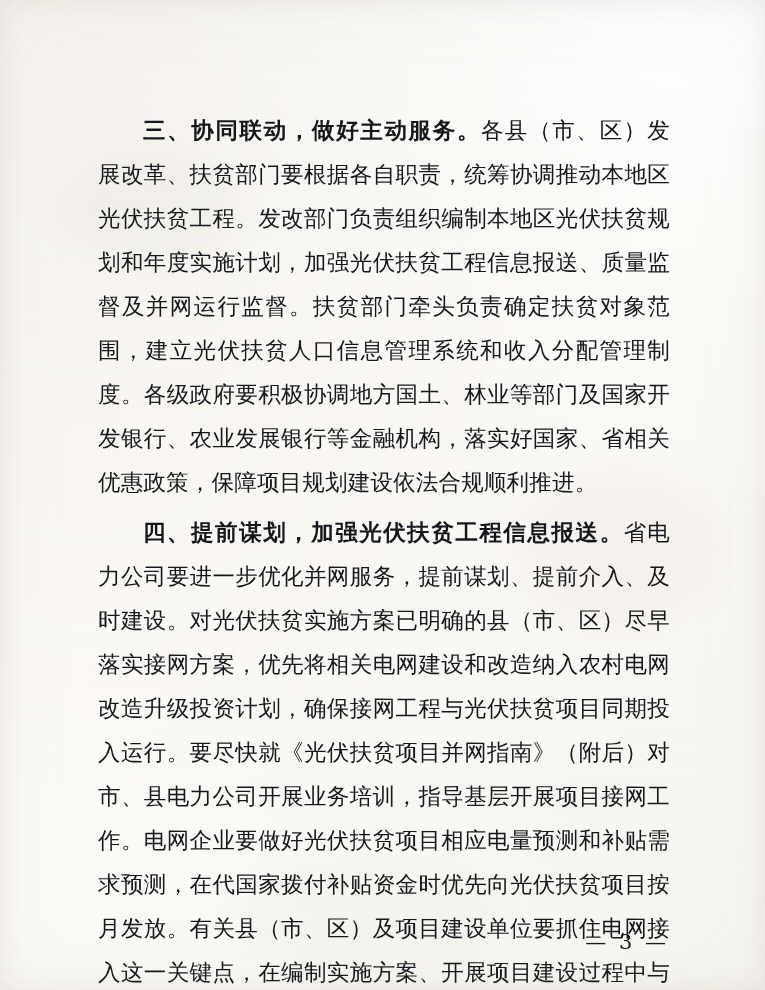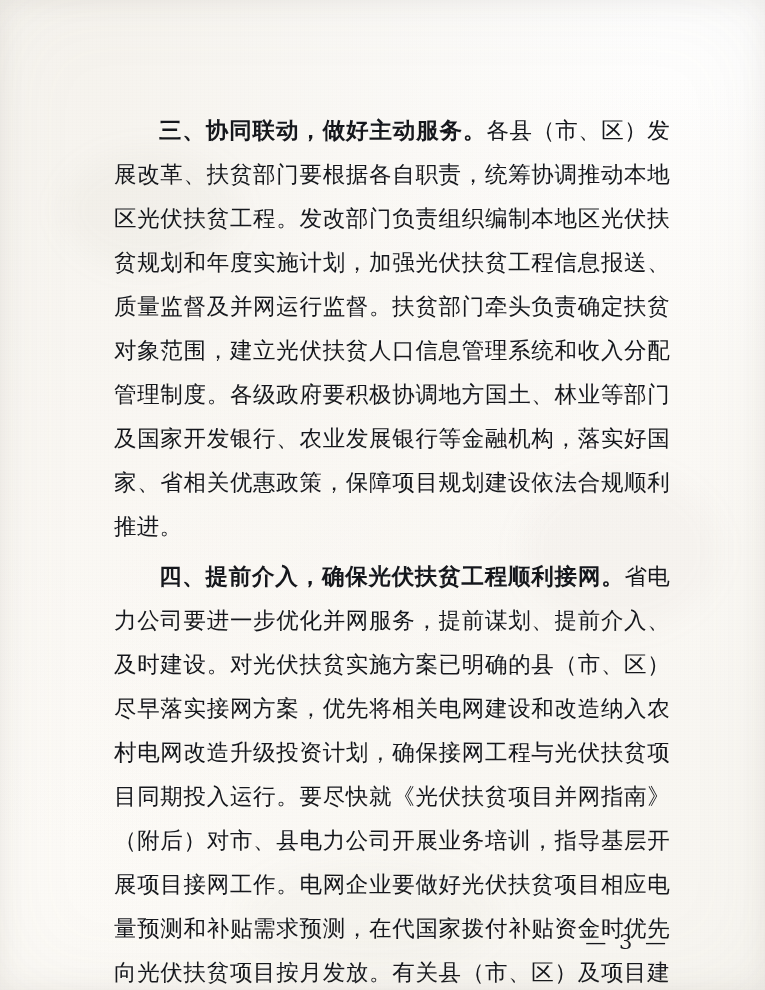--- a/index.html
+++ b/index.html
@@ -43,21 +43,21 @@
     pointer-events: none;
     box-shadow: inset 0 0 26px rgba(120,110,95,0.10), inset 0 0 90px rgba(140,130,115,0.06);
   }
   #doc-body {
     position: absolute;
     left: 98px;
     top: 108px;
     width: 572px;
   }
   .para {
-    margin: 0 0 6px 16px;
+    margin: 0 0 6px 0;
     font-size: 22.5px;
     line-height: 44px;
     color: #15171c;
     text-align: justify;
     text-justify: inter-character;
     letter-spacing: 0.2px;
     text-indent: 0;
     -webkit-font-smoothing: antialiased;
   }
   .para .lead {
@@ -95,19 +95,19 @@
 <div id="page">
 
   <div class="inkwash w1"></div>
   <div class="inkwash w2"></div>
   <div class="inkwash w3"></div>
 
   <div id="doc-body">
 
     <p class="para indent"><span class="lead">三、协同联动，做好主动服务。</span><span>各县（市、区）发展改革、扶贫部门要根据各自职责，统筹协调推动本地区光伏扶贫工程。发改部门负责组织编制本地区光伏扶贫规划和年度实施计划，加强光伏扶贫工程信息报送、质量监督及并网运行监督。扶贫部门牵头负责确定扶贫对象范围，建立光伏扶贫人口信息管理系统和收入分配管理制度。各级政府要积极协调地方国土、林业等部门及国家开发银行、农业发展银行等金融机构，落实好国家、省相关优惠政策，保障项目规划建设依法合规顺利推进。</span></p>
 
-    <p class="para indent"><span class="lead">四、提前介入，确保光伏扶贫工程顺利接网。</span><span>省电力公司要进一步优化并网服务，提前谋划、提前介入、及时建设。对光伏扶贫实施方案已明确的县（市、区）尽早落实接网方案，优先将相关电网建设和改造纳入农村电网改造升级投资计划，确保接网工程与光伏扶贫项目同期投入运行。要尽快就《光伏扶贫项目并网指南》（附后）对市、县电力公司开展业务培训，指导基层开展项目接网工作。电网企业要做好光伏扶贫项目相应电量预测和补贴需求预测，在代国家拨付补贴资金时优先向光伏扶贫项目按月发放。有关县（市、区）及项目建设单位要抓住电网接入这一关键点，在编制实施方案、开展项目建设过程中与电力公司保持密切沟通，落实电网接入条件。</span></p>
+    <p class="para indent"><span class="lead">四、提前谋划，加强光伏扶贫工程信息报送。</span><span>省电力公司要进一步优化并网服务，提前谋划、提前介入、及时建设。对光伏扶贫实施方案已明确的县（市、区）尽早落实接网方案，优先将相关电网建设和改造纳入农村电网改造升级投资计划，确保接网工程与光伏扶贫项目同期投入运行。要尽快就《光伏扶贫项目并网指南》（附后）对市、县电力公司开展业务培训，指导基层开展项目接网工作。电网企业要做好光伏扶贫项目相应电量预测和补贴需求预测，在代国家拨付补贴资金时优先向光伏扶贫项目按月发放。有关县（市、区）及项目建设单位要抓住电网接入这一关键点，在编制实施方案、开展项目建设过程中与电力公司保持密切沟通，落实电网接入条件。</span></p>
 
   </div>
 
   <div id="page-number">— 3 —</div>
 
 </div>
 
 </body></html>

